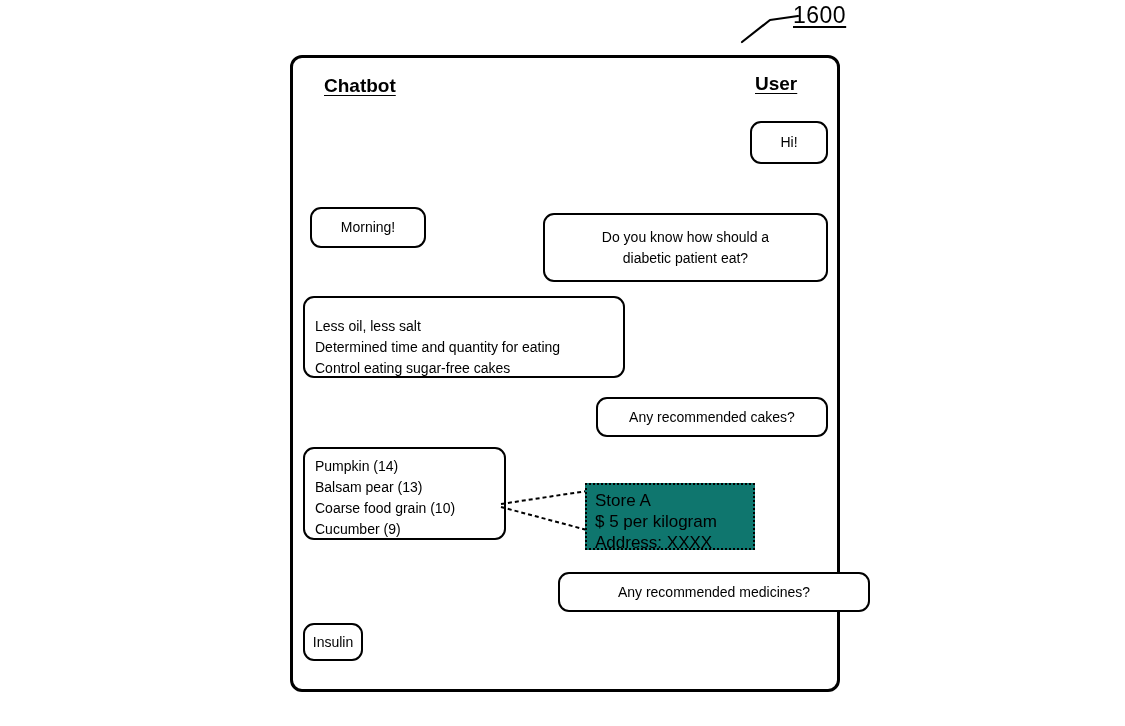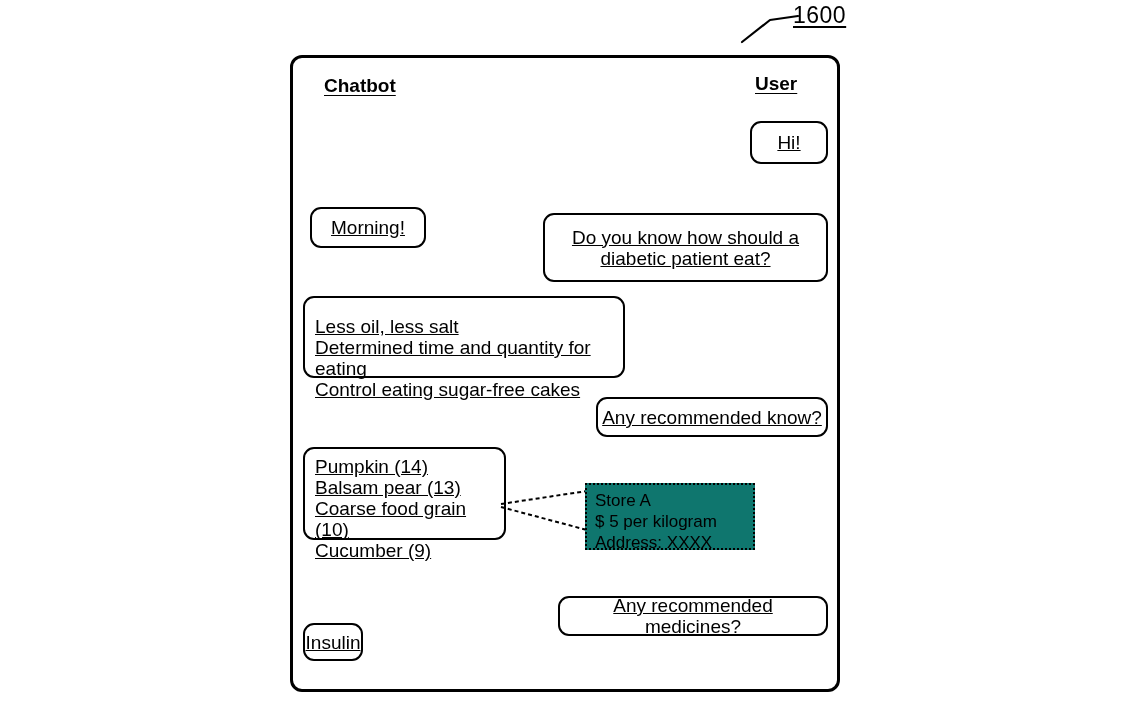--- a/index.html
+++ b/index.html
@@ -67,42 +67,41 @@
   .col-head.chatbot { left: 324px; top: 75px; }
   .col-head.user    { left: 755px; top: 73px; }
 
   
   .bubble {
     position: absolute;
     border: 2px solid #000000;
     border-radius: 11px;
     background: #ffffff;
     box-sizing: border-box;
-    font-size: 19px;
+    font-size: 14px;
     line-height: 21px;
     padding: 6px 12px;
     white-space: pre-line;
-    text-decoration: underline;
   }
   .bubble.bot  { text-align: left; }
   .bubble.usr  { text-align: center; }
 
   
   .b-hi        { left: 750px; top: 121px;  width: 78px;  height: 43px;
                  display: flex; align-items: center; justify-content: center; padding: 0; }
   .b-morning   { left: 310px; top: 163px;  width: 116px; height: 41px;
                  display: flex; align-items: center; justify-content: center; padding: 0; margin-top: 44px; }
   .b-diet-q    { left: 543px; top: 213px;  width: 285px; height: 69px;
                  display: flex; align-items: center; justify-content: center; padding: 0 20px; }
   .b-diet-a    { left: 303px; top: 296px;  width: 322px; height: 82px; padding: 18px 10px; }
   .b-food-q    { left: 596px; top: 397px;  width: 232px; height: 40px;
                  display: flex; align-items: center; justify-content: center; padding: 0; }
   .b-food-a    { left: 303px; top: 447px;  width: 203px; height: 93px; padding: 7px 10px; }
-  .b-med-q     { left: 558px; top: 572px;  width: 270px; height: 40px;
-                 display: flex; align-items: center; justify-content: center; padding: 4px; margin-top: 24px; }
+  .b-med-q     { left: 558px; top: 572px;  width: 312px; height: 40px;
+                 display: flex; align-items: center; justify-content: center; padding: 4px; }
   .b-insulin   { left: 303px; top: 623px;  width: 60px;  height: 38px;
                  display: flex; align-items: center; justify-content: center; padding: 9px; }
 
   
   .callout {
     position: absolute;
     left: 585px;
     top: 483px;
     width: 170px;
     height: 67px;
@@ -146,21 +145,21 @@
 
   <div class="bubble bot b-morning">Morning!</div>
 
   <div class="bubble usr b-diet-q">Do you know how should a
 diabetic patient eat?</div>
 
   <div class="bubble bot b-diet-a">Less oil, less salt
 Determined time and quantity for eating
 Control eating sugar-free cakes</div>
 
-  <div class="bubble usr b-food-q">Any recommended know?</div>
+  <div class="bubble usr b-food-q">Any recommended cakes?</div>
 
   <div class="bubble bot b-food-a">Pumpkin (14)
 Balsam pear (13)
 Coarse food grain (10)
 Cucumber (9)</div>
 
   <div class="bubble usr b-med-q">Any recommended medicines?</div>
 
   <div class="bubble bot b-insulin">Insulin</div>
 

